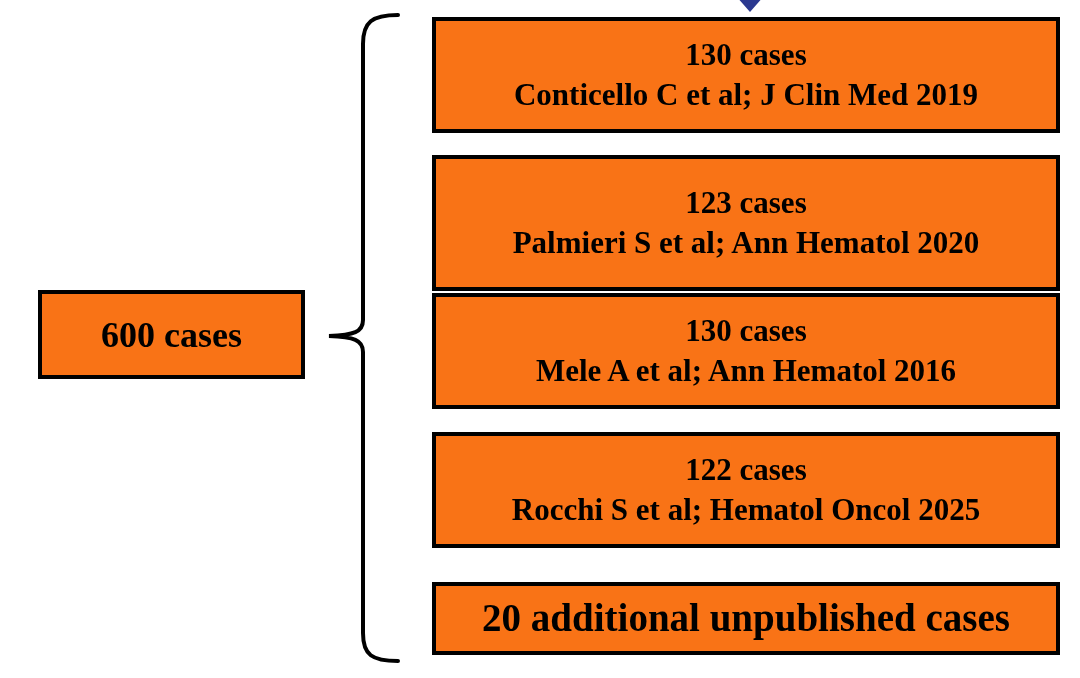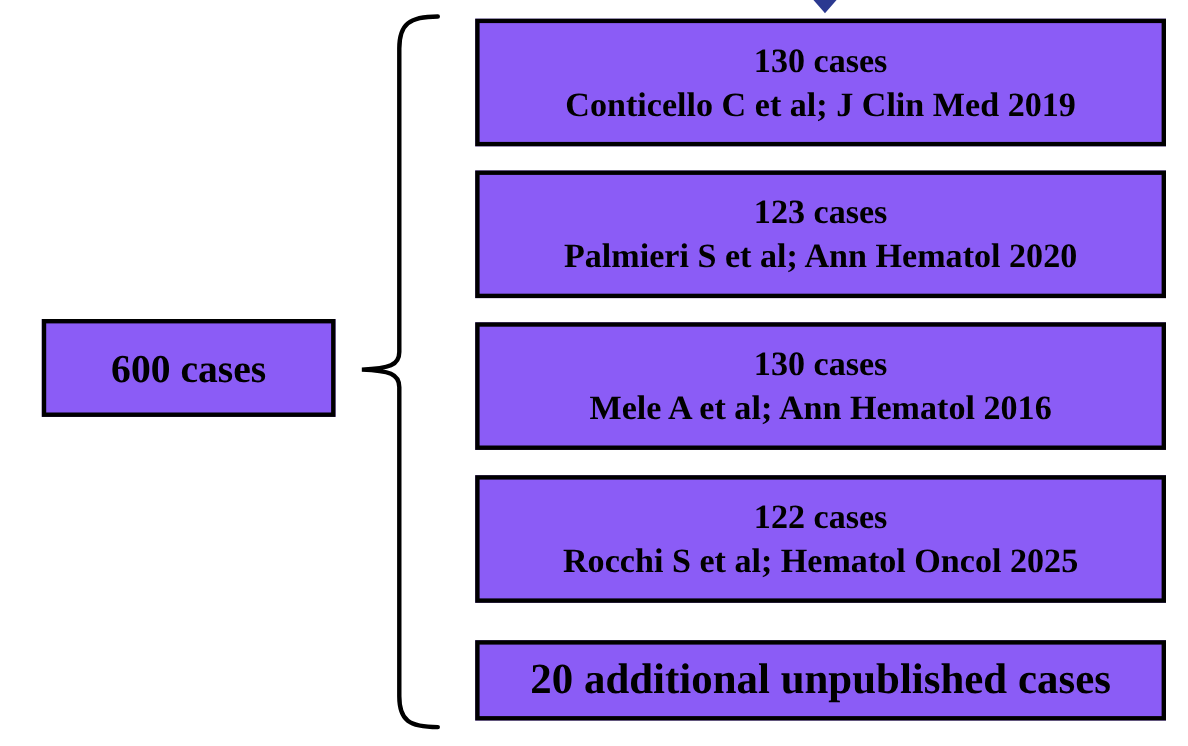--- a/index.html
+++ b/index.html
@@ -20,21 +20,21 @@
     position: absolute;
     left: 0;
     top: 0;
     width: 1080px;
     height: 678px;
     pointer-events: none;
   }
   .box {
     position: absolute;
     box-sizing: border-box;
-    background: #8b5cf6;
+    background: #f97316;
     border: 4px solid #000000;
     display: flex;
     flex-direction: column;
     align-items: center;
     justify-content: center;
     text-align: right;
   }
   .total-box {
     left: 38px;
     top: 290px;
@@ -85,21 +85,21 @@
 
   <div class="box total-box">
     <span class="total-label">600 cases</span>
   </div>
 
   <div class="box study-box" style="top:17px;height:116px">
     <div class="cases">130 cases</div>
     <div class="citation">Conticello C et al; J Clin Med 2019</div>
   </div>
 
-  <div class="box study-box" style="top:155px;height:116px">
+  <div class="box study-box" style="top:155px;height:136px">
     <div class="cases">123 cases</div>
     <div class="citation">Palmieri S et al; Ann Hematol 2020</div>
   </div>
 
   <div class="box study-box" style="top:293px;height:116px">
     <div class="cases">130 cases</div>
     <div class="citation">Mele A et al; Ann Hematol 2016</div>
   </div>
 
   <div class="box study-box" style="top:432px;height:116px">

